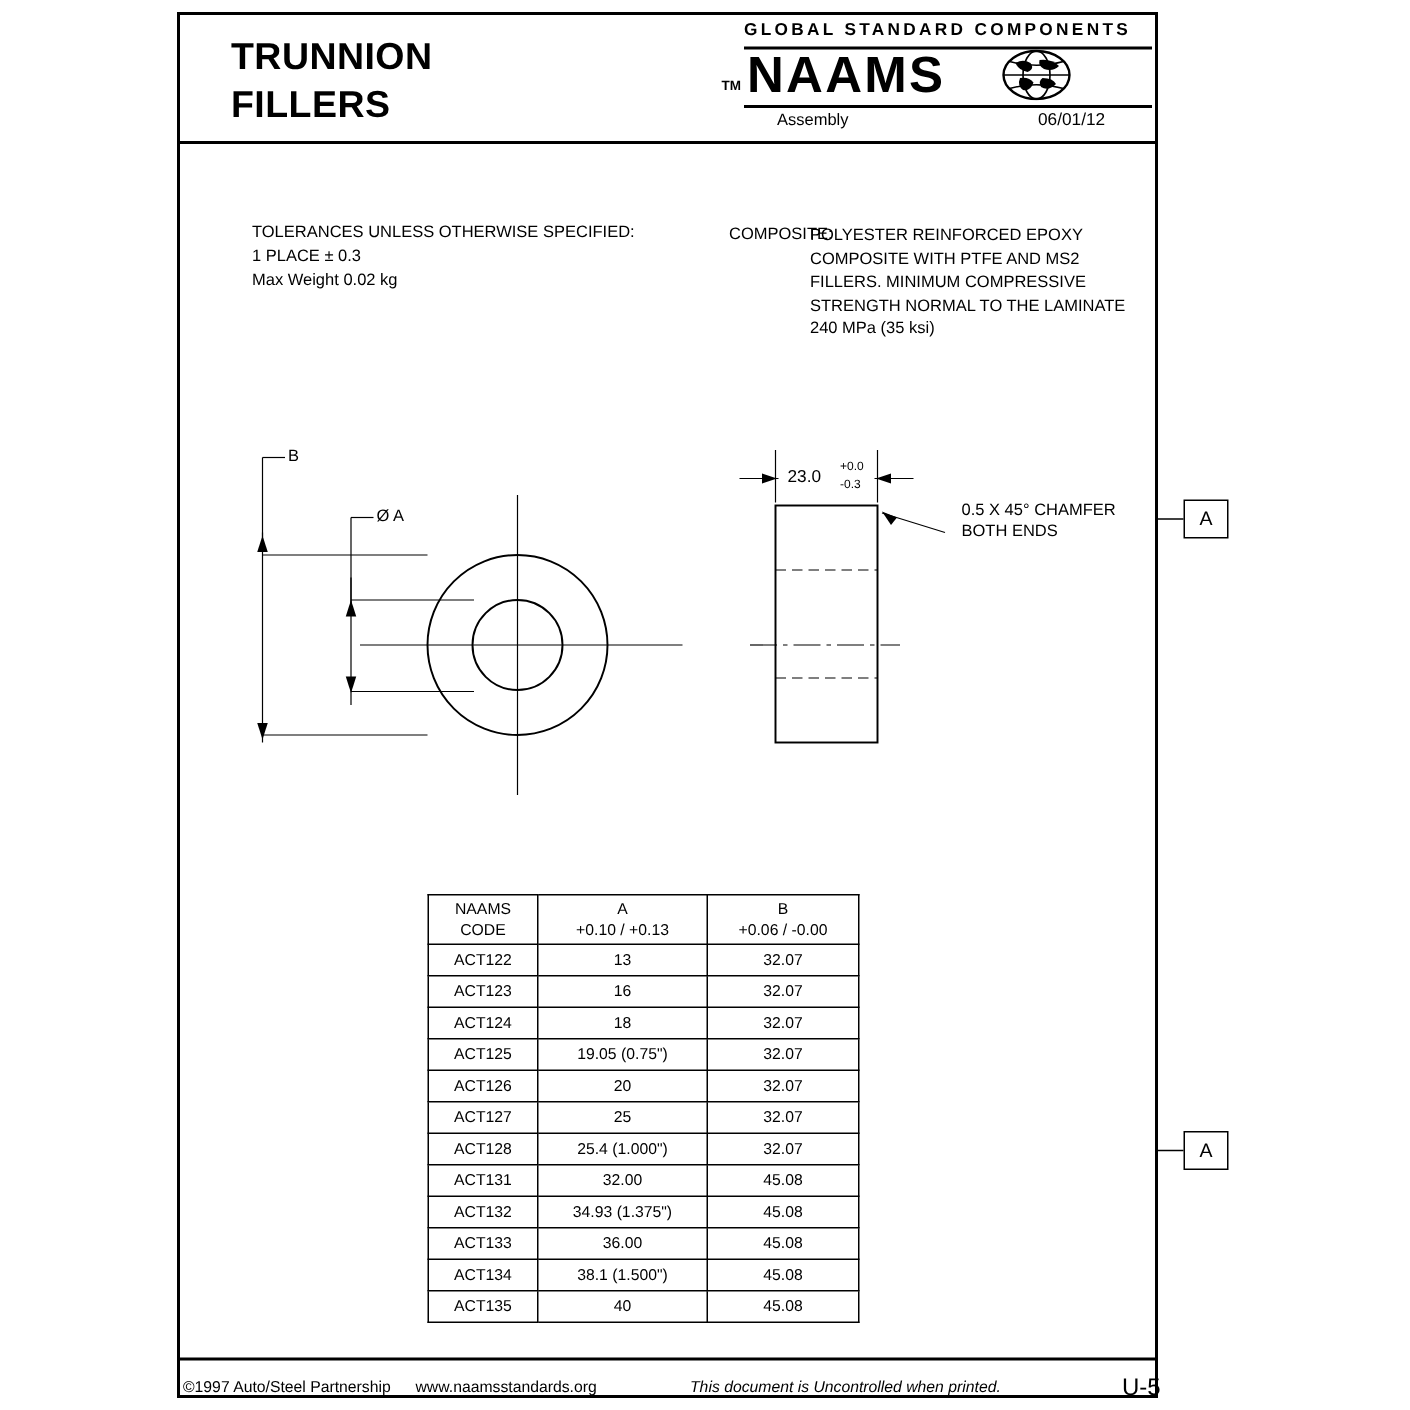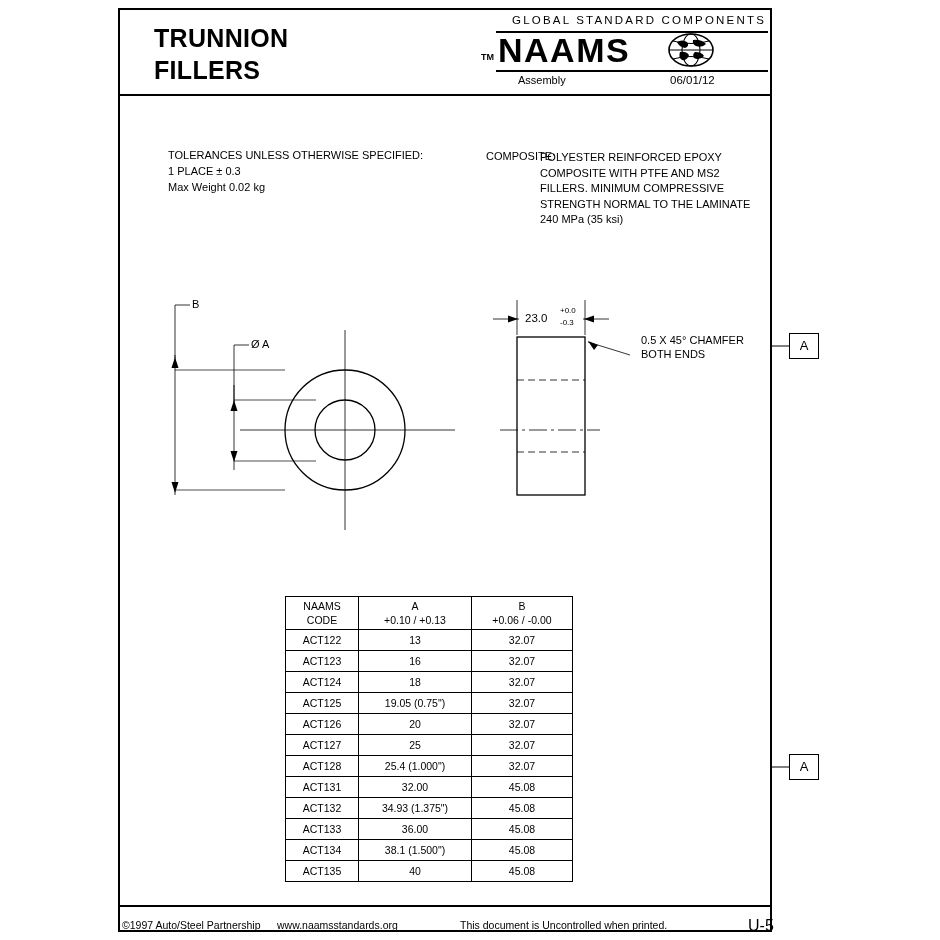--- a/index.html
+++ b/index.html
@@ -44,23 +44,23 @@
     line-height: 1.28;
     letter-spacing: 0.3px;
   }
   .brandbox {
     position: absolute;
     left: 360px; top: 4px;
     width: 290px; height: 80px;
   }
   .gsc {
     position: absolute;
-    left: 34px; top: 2px;
+    left: 18px; top: 2px;
     font-size: 11.5px;
-    font-weight: normal;
+    font-weight: bold;
     letter-spacing: 2.2px;
     white-space: nowrap;
   }
   .gsc-rule {
     position: absolute;
     left: 18px; top: 19px;
     width: 272px; height: 2px;
     background: #000;
   }
   .naams-word {
@@ -88,21 +88,21 @@
     width: 272px; height: 2px;
     background: #000;
   }
   .assembly-lbl {
     position: absolute;
     left: 40px; top: 62px;
     font-size: 11px;
   }
   .date-lbl {
     position: absolute;
-    left: 192px; top: 62px;
+    left: 214px; top: 62px;
     font-size: 11.5px;
   }
   
   .tolerances {
     position: absolute;
     left: 168px; top: 148px;
     font-size: 11px;
     line-height: 1.45;
     white-space: pre-line;
   }
@@ -156,21 +156,21 @@
   .tbl .c2 { width: 100px; }
   
   .footer-rule {
     position: absolute;
     left: 118px; top: 905px;
     width: 654px; height: 2px;
     background: #000;
   }
   .f-copy   { position: absolute; left: 122px; top: 919px; font-size: 10.5px; }
   .f-site   { position: absolute; left: 277px; top: 919px; font-size: 10.5px; }
-  .f-note   { position: absolute; left: 460px; top: 919px; font-size: 10.5px; }
+  .f-note   { position: absolute; left: 460px; top: 919px; font-size: 10.5px; font-style: italic; }
   .f-page   { position: absolute; left: 748px; top: 917px; font-size: 16px; }
 </style>
 </head>
 <body>
 
 <div class="sheet">
 
   <div class="border-outer"></div>
 
   <div class="titleblock">

